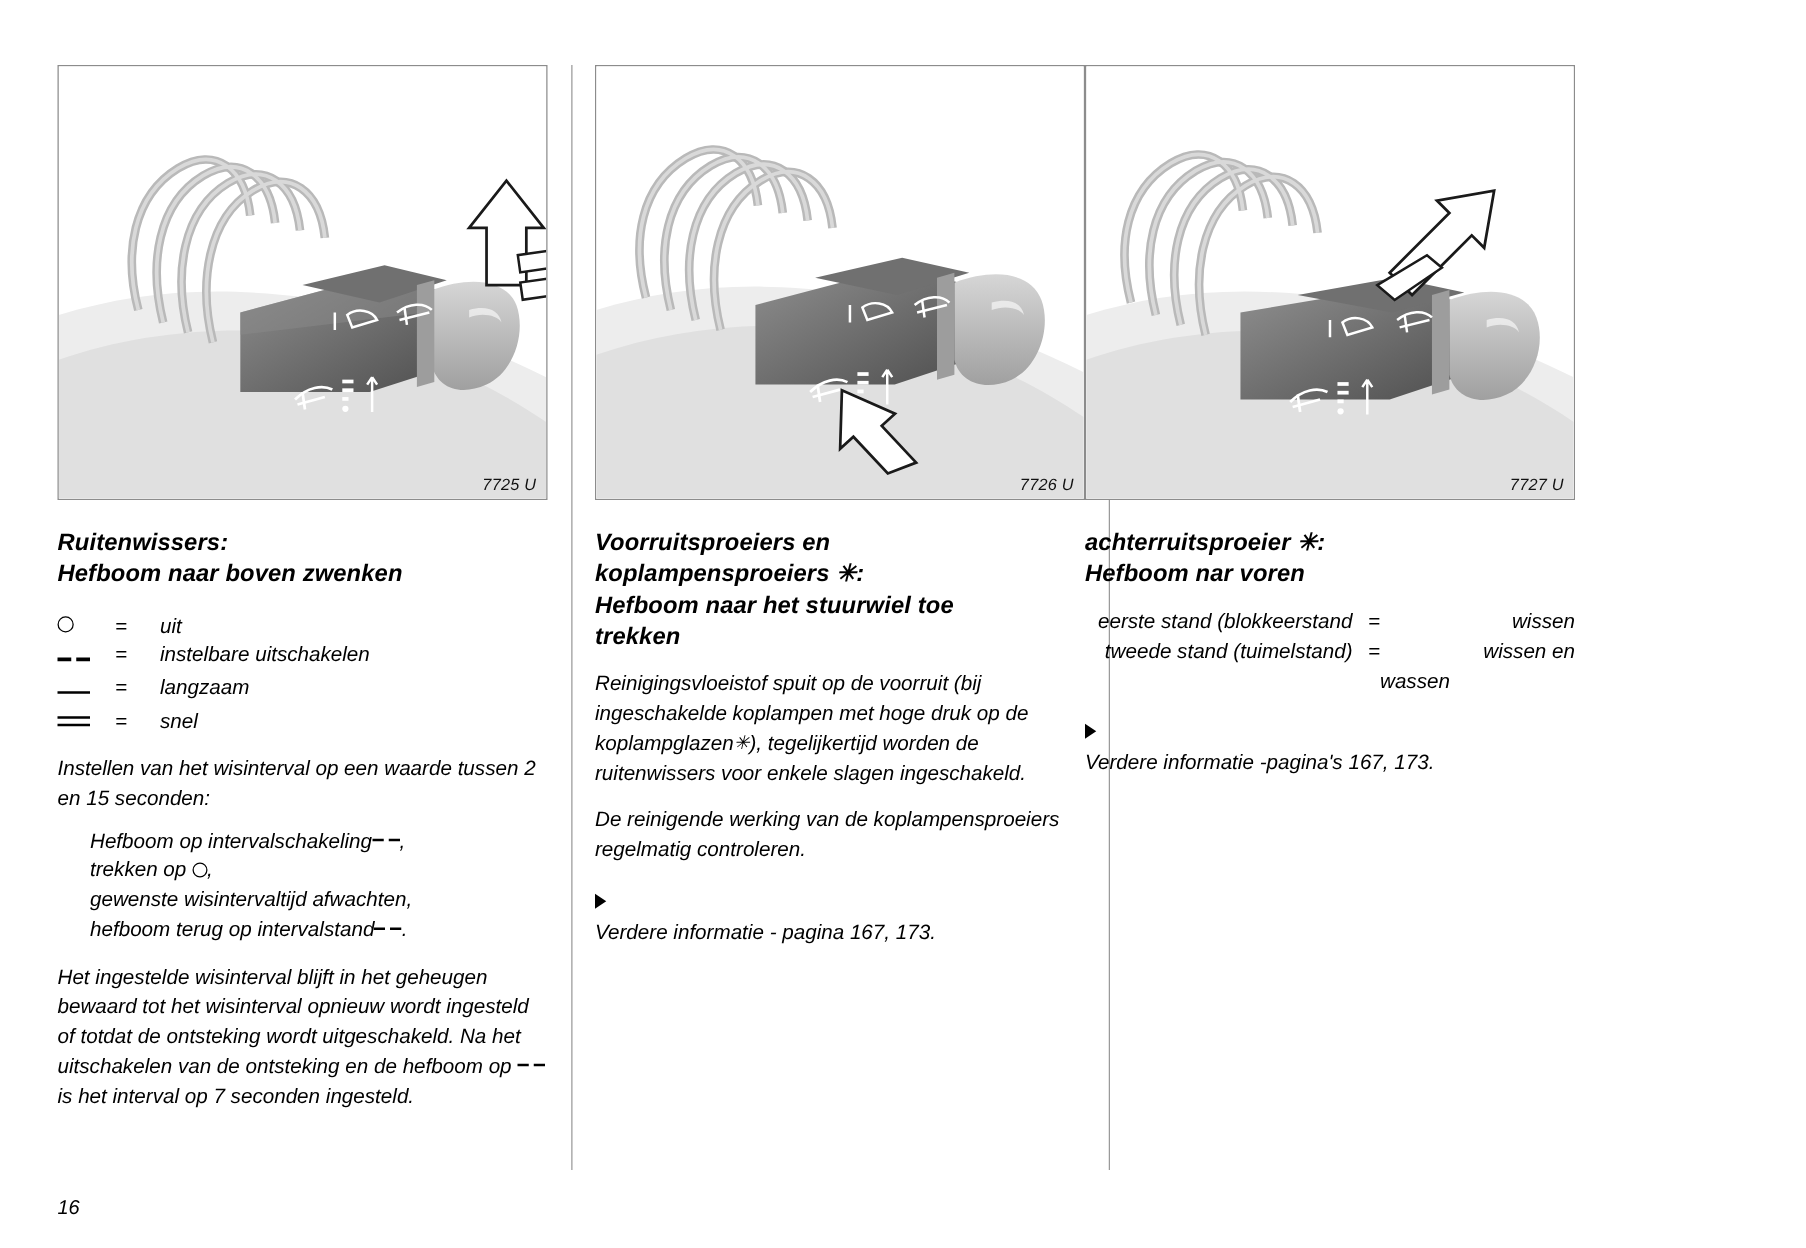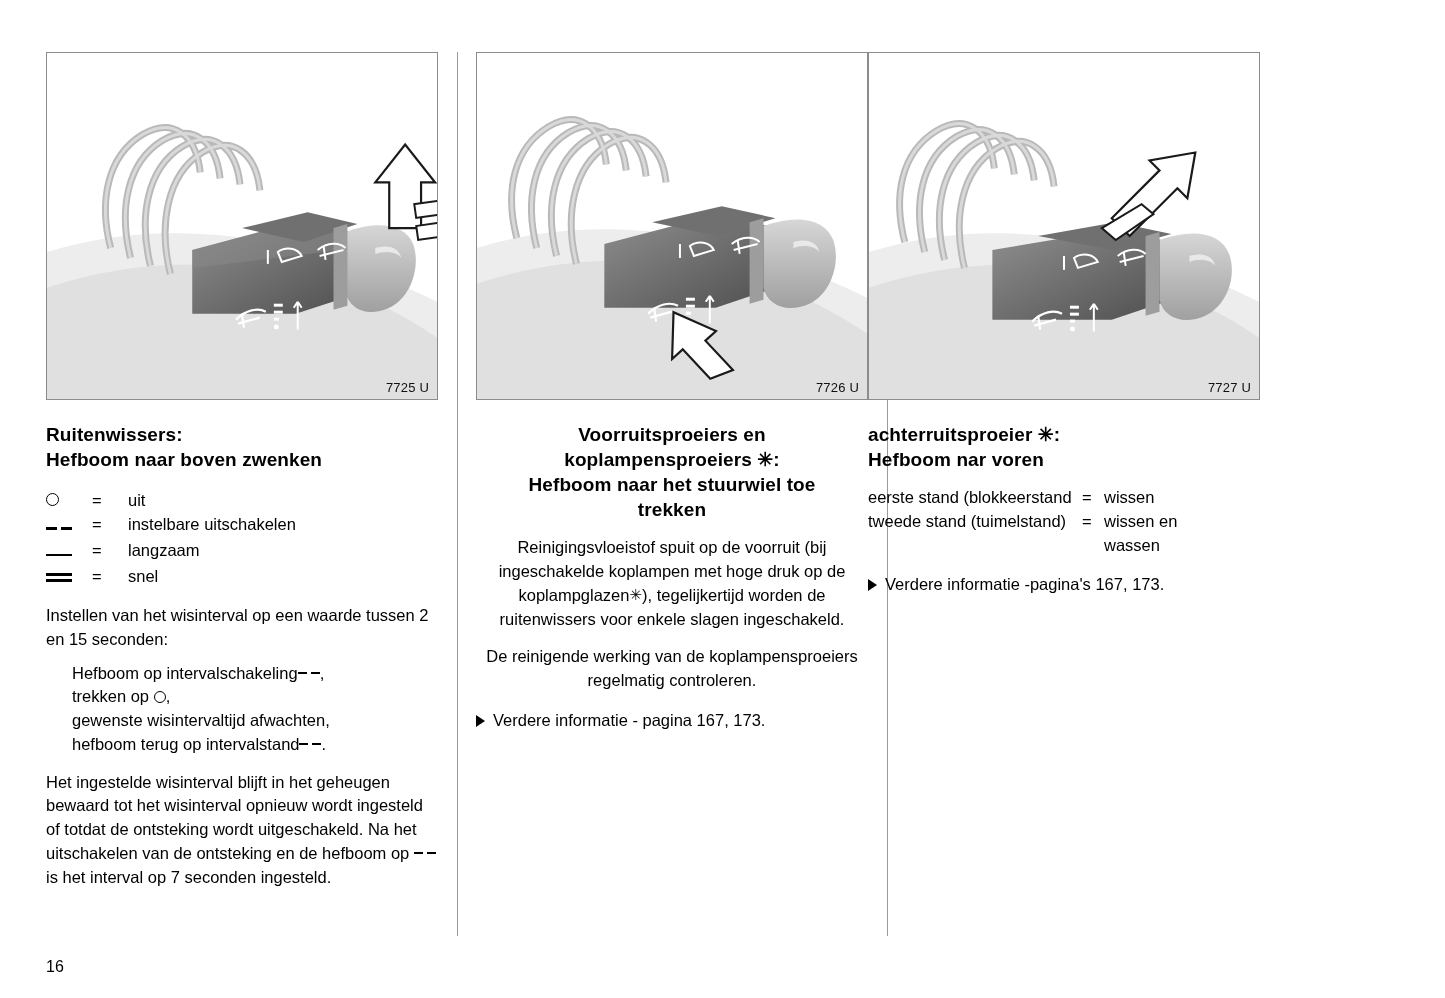--- a/index.html
+++ b/index.html
@@ -12,36 +12,37 @@
     background: #ffffff;
     font-family: "Liberation Sans", sans-serif;
     color: #000000;
     overflow: hidden;
   }
   .page {
     position: relative;
     width: 1445px;
     height: 998px;
     box-sizing: border-box;
+    font-style: italic;
   }
   .columns {
     position: absolute;
     left: 46px;
     top: 52px;
     width: 1356px;
     display: flex;
     gap: 0px;
   }
   .col {
     width: 392px;
     position: relative;
     padding-right: 0;
   }
   .col-1 { width: 392px; }
-  .col-2 { width: 392px; margin-left: 38px; text-align: center; }
+  .col-2 { width: 392px; margin-left: 38px; }
   .col-3 { width: 392px; }
 
   .divider {
     position: absolute;
     top: 52px;
     width: 1px;
     height: 884px;
     background: #9a9a9a;
   }
   .divider.d1 { left: 457px; }
@@ -171,36 +172,37 @@
   .inline-dd:after { left: 13px; }
 
   .snowflake { font-size: 15px; vertical-align: 1px; }
 
   .ref {
     display: flex;
     gap: 8px;
     margin-top: 16px;
     font-size: 16.5px;
     line-height: 1.44;
+    flex-direction: column;
   }
   .ref-tri {
     flex: 0 0 auto;
     width: 0; height: 0;
     border-left: 9px solid #000;
     border-top: 6px solid transparent;
     border-bottom: 6px solid transparent;
     margin-top: 6px;
   }
 
   .stand-table {
     margin-top: 14px;
     font-size: 16.5px;
     line-height: 1.44;
   }
-  .stand-row { display: flex; }
+  .stand-row { display: flex; text-align: right; }
   .stand-label { width: 214px; }
   .stand-eq { width: 22px; }
   .stand-val { flex: 1; }
   .stand-val2 { margin-left: 236px; }
 
   .page-number {
     position: absolute;
     left: 46px;
     bottom: 22px;
     font-size: 16px;

